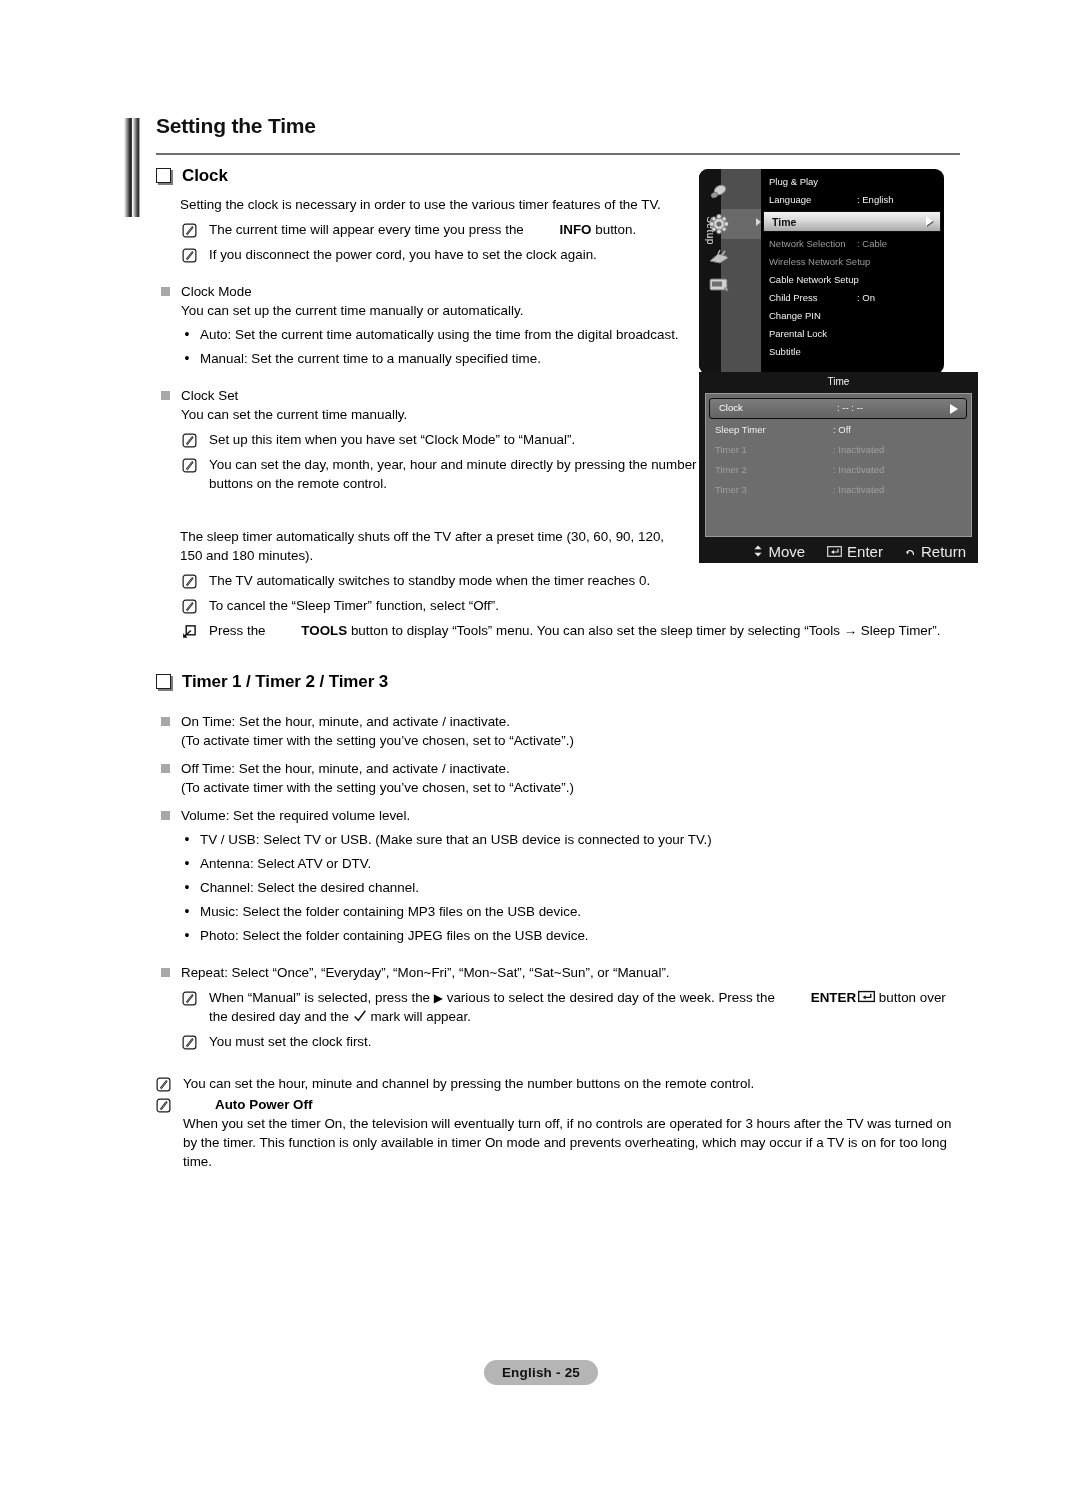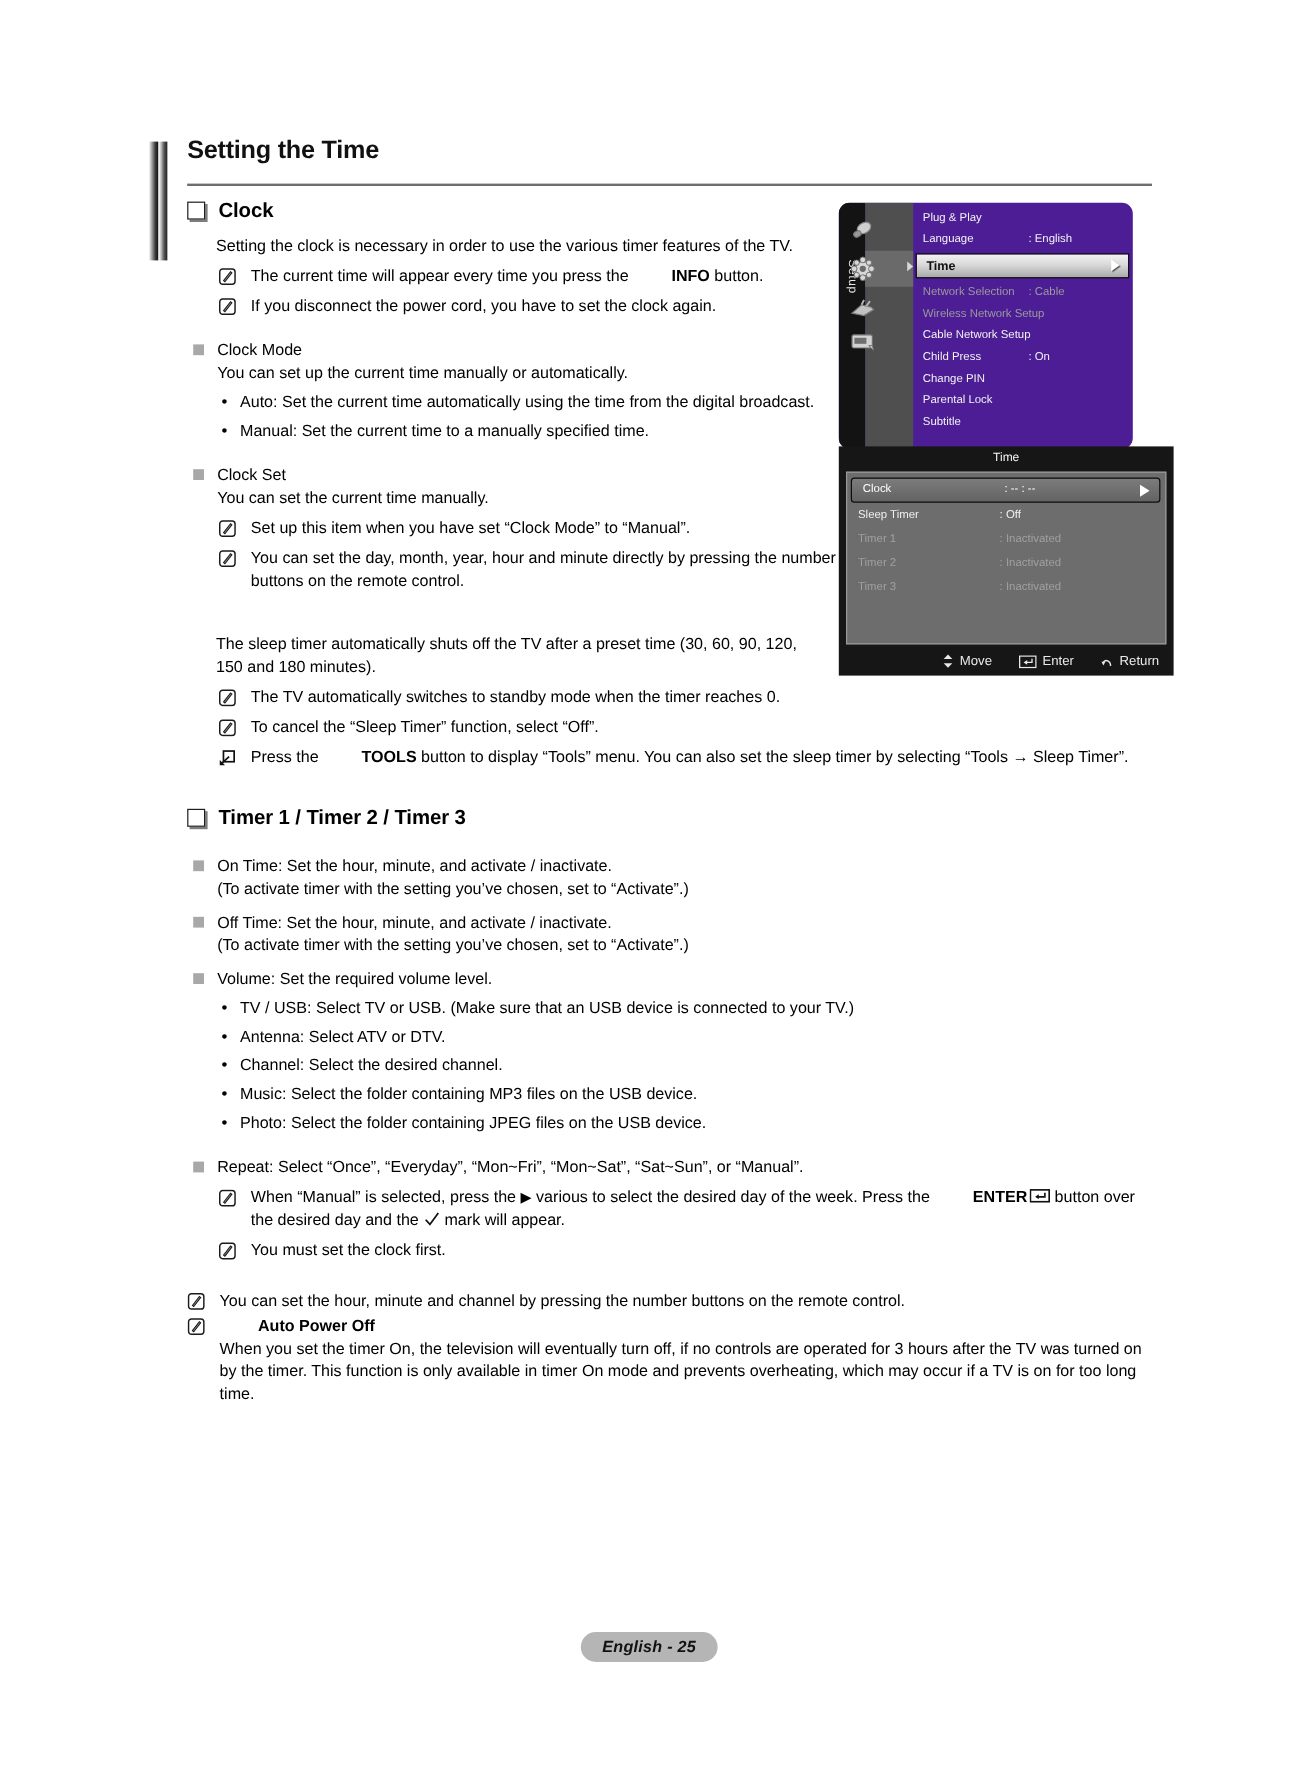--- a/index.html
+++ b/index.html
@@ -172,21 +172,21 @@
   .tri { font-size: 12px; vertical-align: 0px; }
 
   
   .osd1 {
     position: absolute;
     left: 699px;
     top: 169px;
     width: 245px;
     height: 205px;
     border-radius: 9px;
-    background: #4c1d95;
+    background: #000000;
     overflow: hidden;
     font-size: 9.5px;
     color: #f2f2f2;
   }
   .osd1 .rail {
     position: absolute;
     left: 0; top: 0;
     width: 22px; height: 100%;
     background: #131313;
   }
@@ -329,41 +329,40 @@
     position: absolute;
     left: 0; bottom: 0;
     width: 100%; height: 24px;
     display: flex;
     justify-content: flex-end;
     align-items: center;
     gap: 22px;
     padding-right: 12px;
     box-sizing: border-box;
     color: #e9e9e9;
-    font-size: 11px;
+    font-size: 15px;
   }
   .osd2 .fitem { display: flex; align-items: center; gap: 5px; }
 
   
   .page-badge {
     position: absolute;
     left: 484px;
     top: 1360px;
     width: 114px;
     height: 25px;
     background: #b5b5b5;
     border-radius: 13px;
     color: #111;
     font-size: 13.5px;
     font-weight: bold;
     display: flex;
     align-items: center;
     justify-content: center;
     letter-spacing: 0.2px;
-    font-style: italic;
   }
 </style>
 </head>
 <body>
 
 <div class="page">
 
   <div class="title-wrap">
     <div class="title-bar"></div>
     <div class="page-title">Setting the Time</div>

